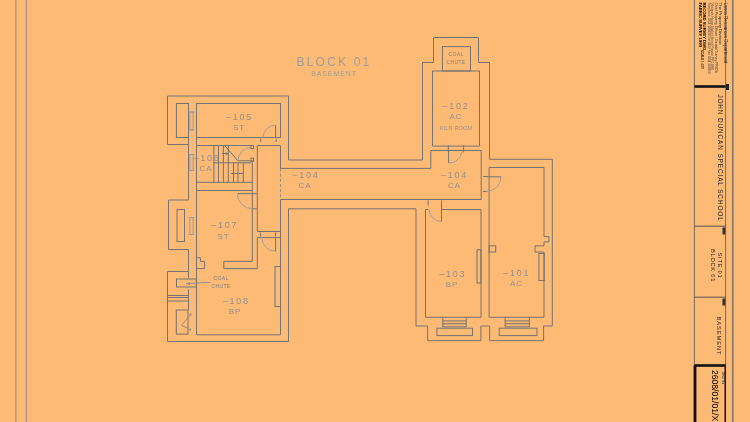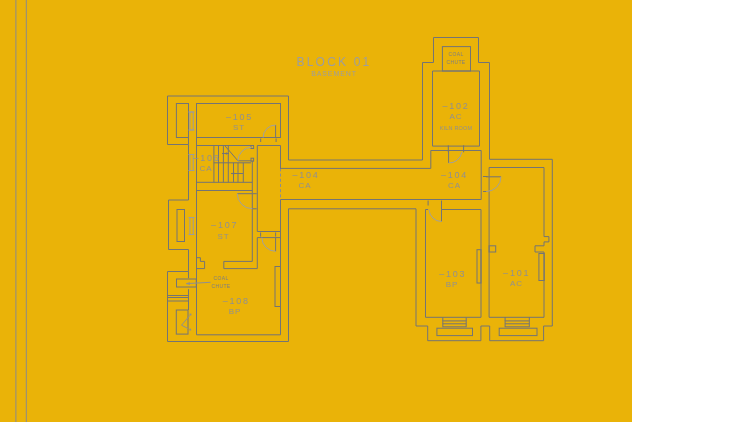--- a/index.html
+++ b/index.html
@@ -1,16 +1,16 @@
 <!DOCTYPE html>
 <html><head>
 <meta charset="utf-8">
 <style>
   html,body{margin:0;padding:0;background:#ffffff;}
-  .page{position:relative;width:632px;height:422px;background:#eab308;overflow:hidden;
+  .page{position:relative;width:750px;height:422px;background:#fdba74;overflow:hidden;
         font-family:"Liberation Sans", sans-serif;}
   svg text{font-family:"Liberation Sans", sans-serif;}
 </style>
 </head>
 <body>
 
 <div class="page">
 <svg width="750" height="422" viewBox="0 0 750 422" fill="none" stroke-width="1">
 <g stroke="#747474" stroke-width="1">
 

